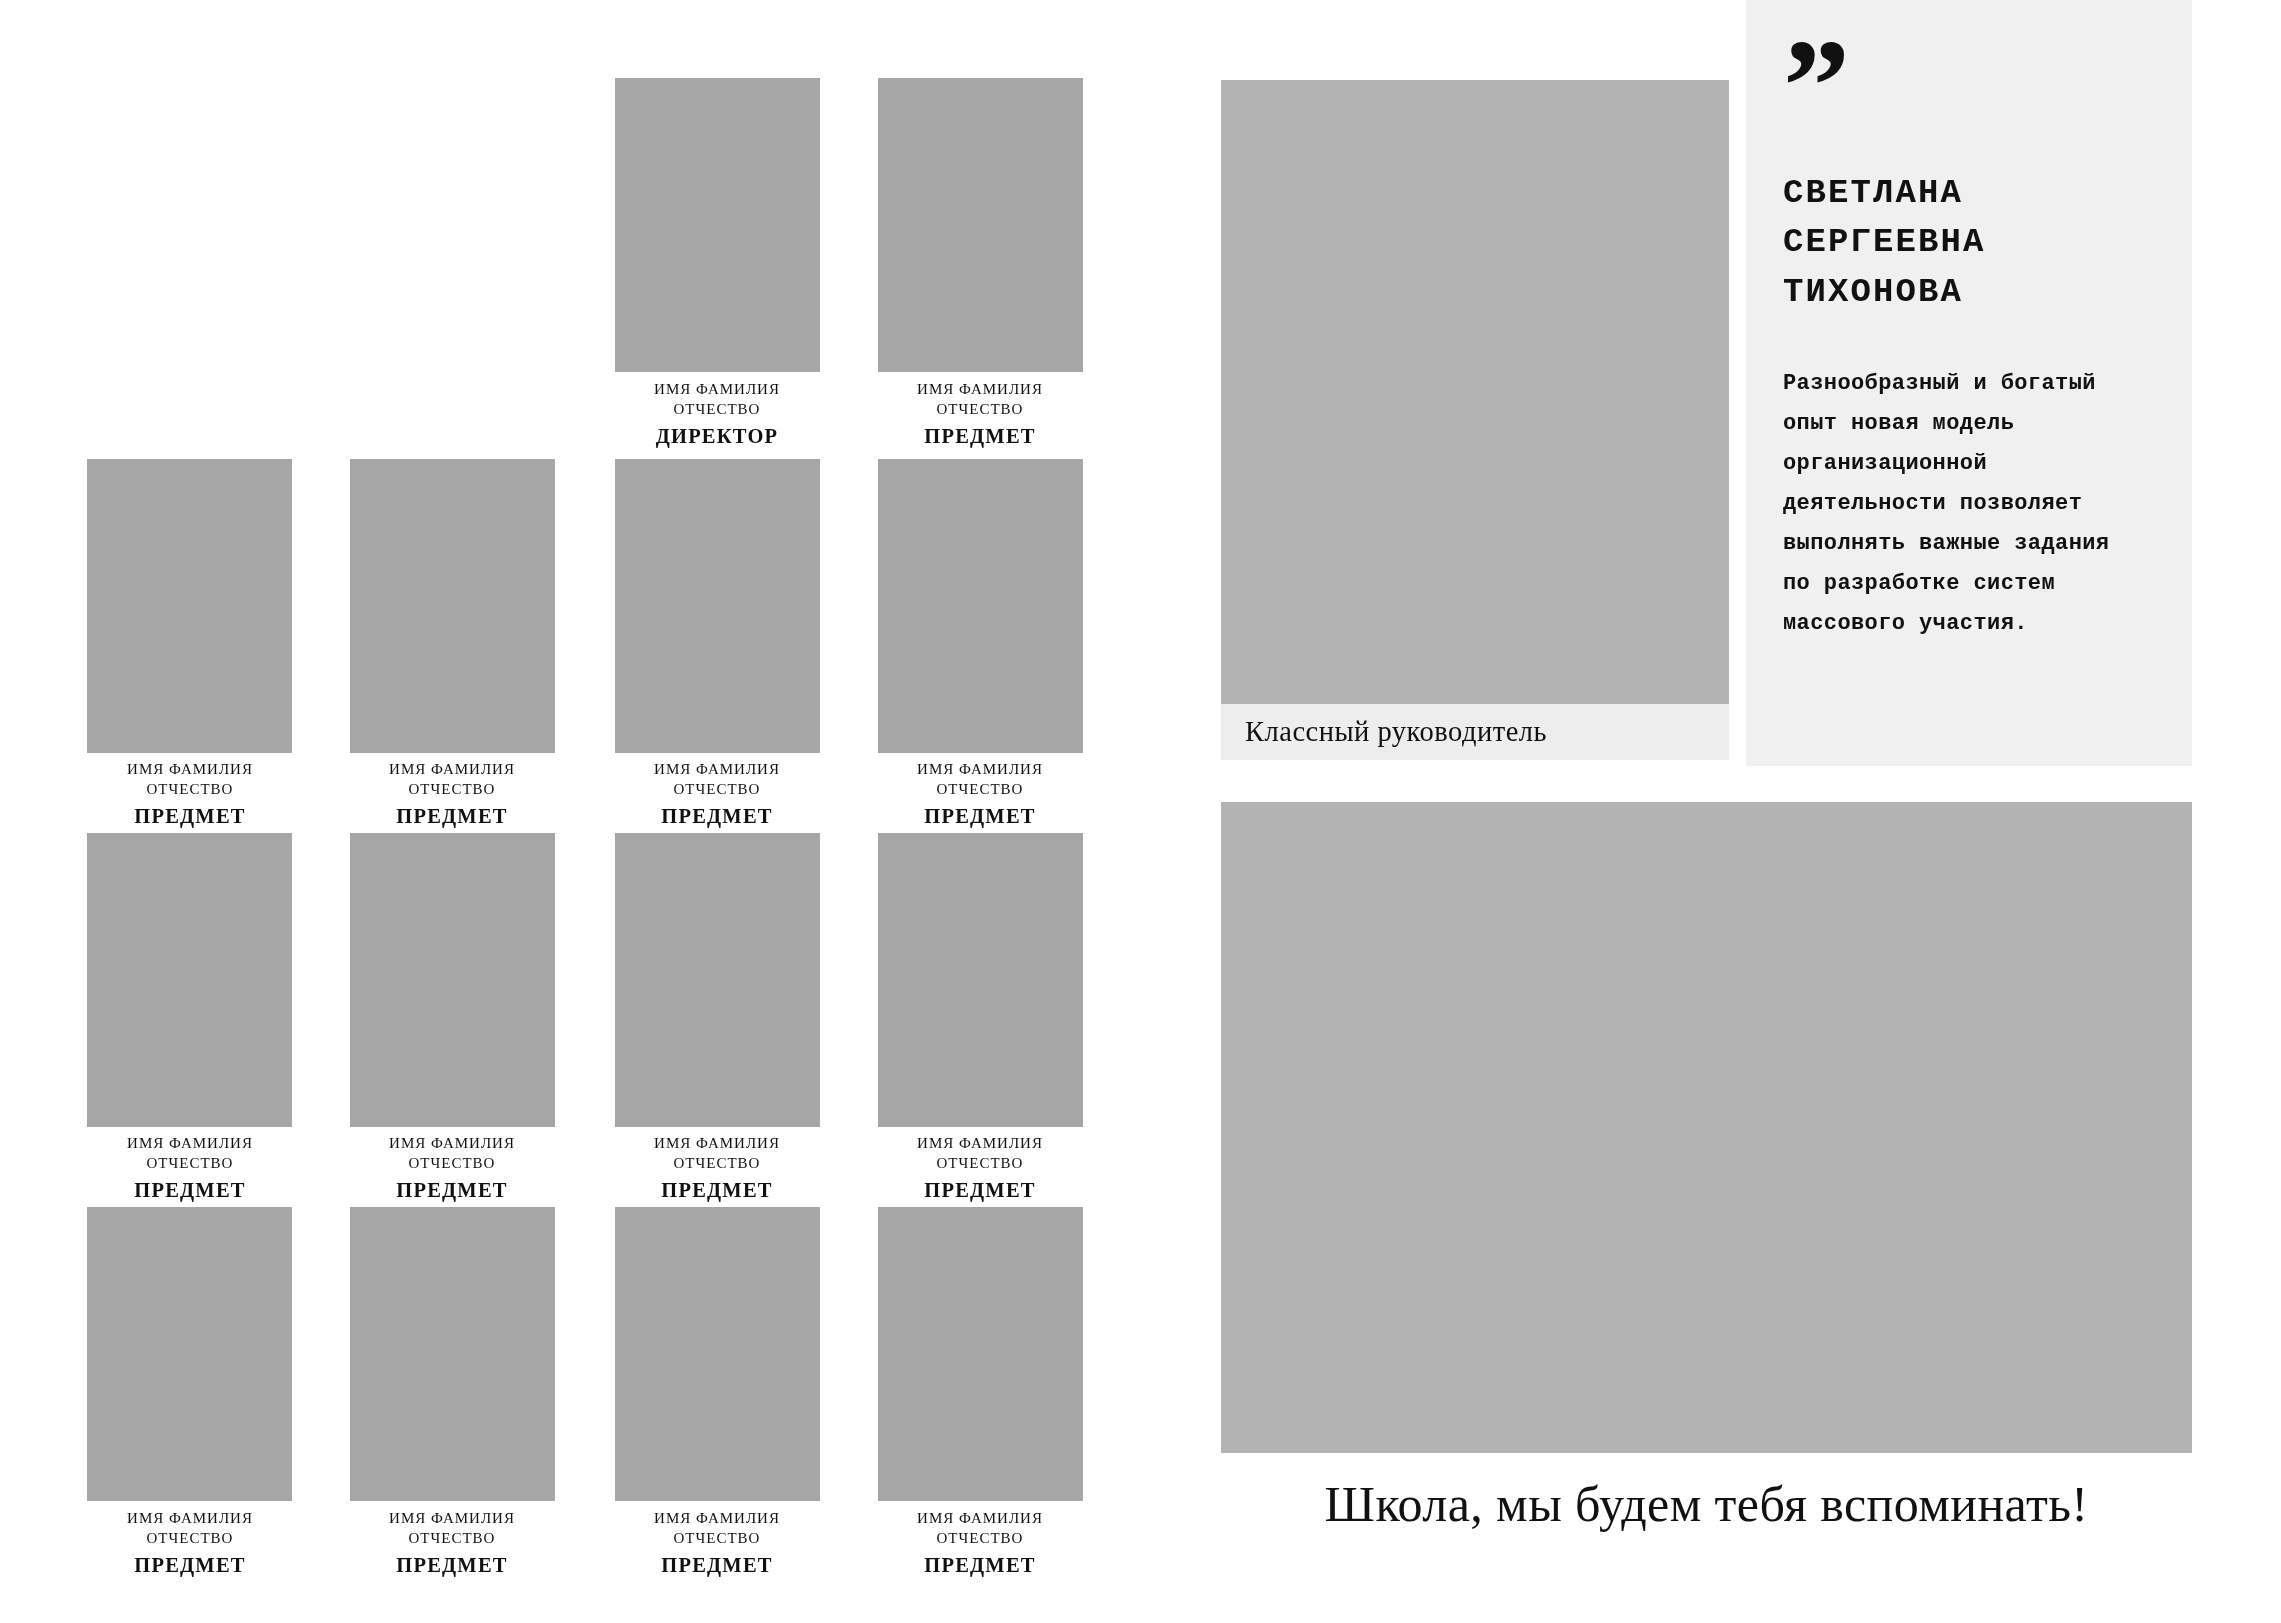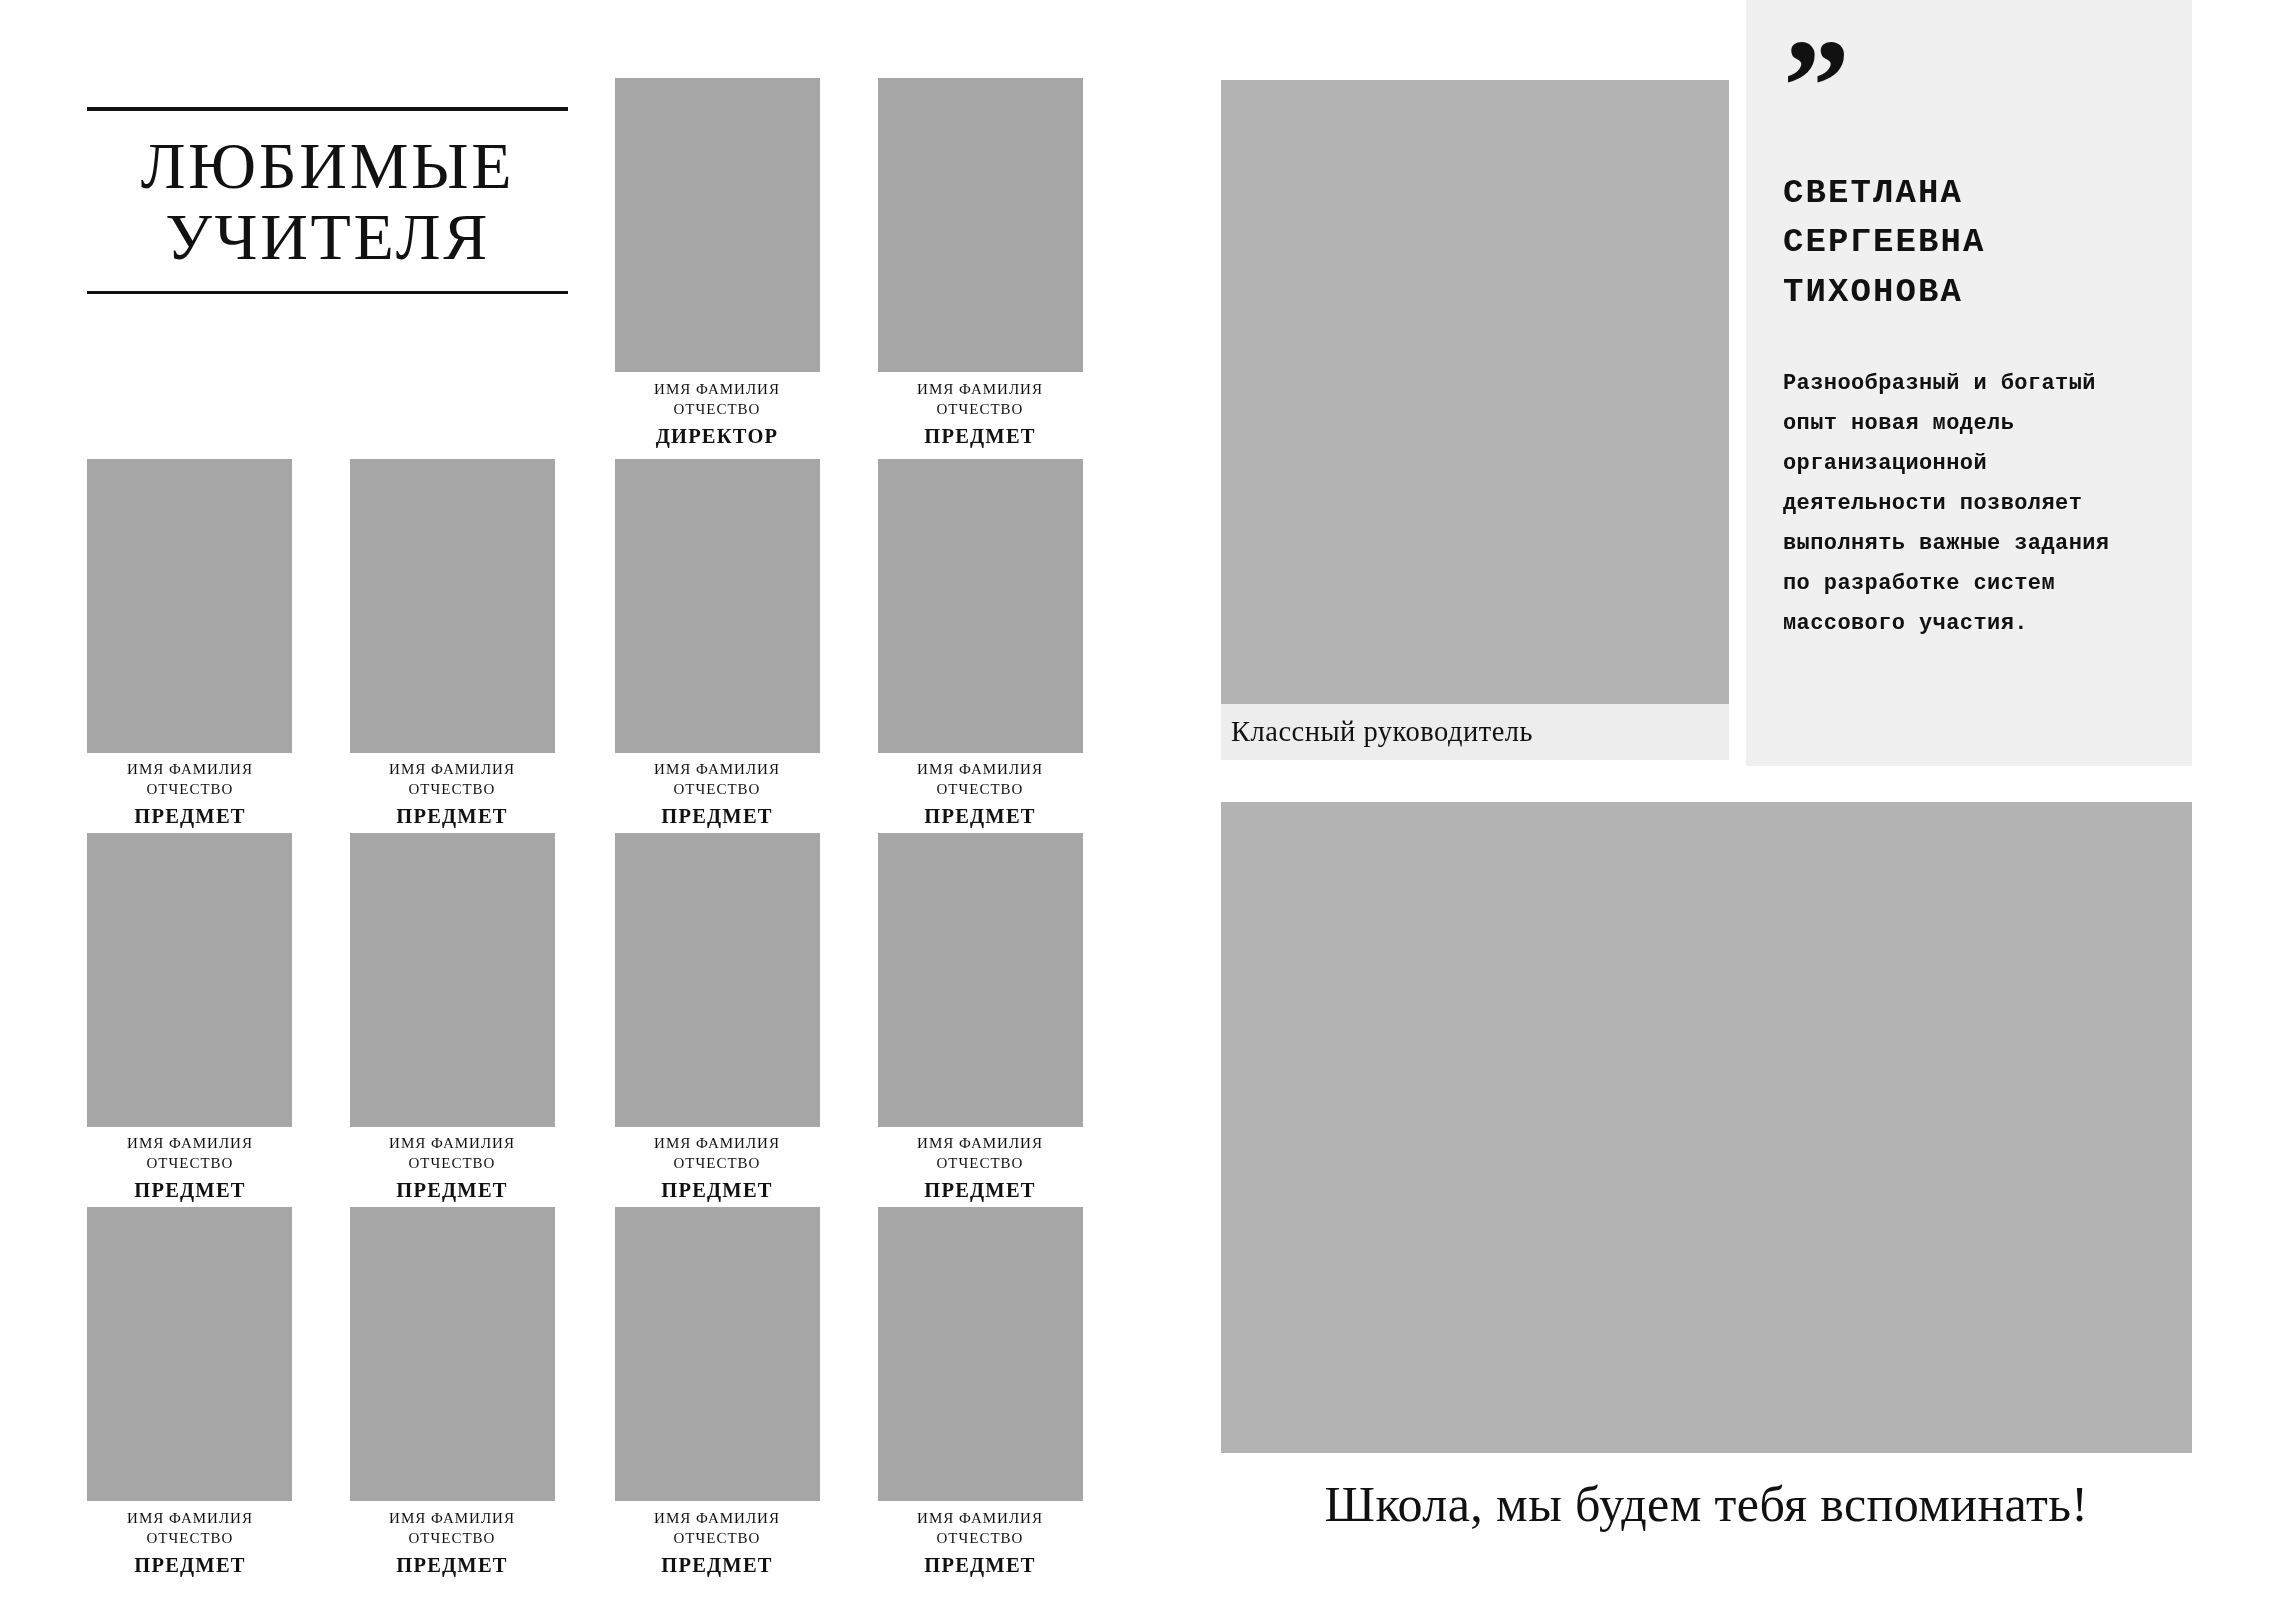--- a/index.html
+++ b/index.html
@@ -133,21 +133,21 @@
   }
   .main-photo-label {
     position: absolute;
     left: 27px;
     top: 704px;
     width: 508px;
     height: 56px;
     background: #ededed;
     display: flex;
     align-items: center;
-    padding-left: 10px;
+    padding-left: 24px;
     box-sizing: border-box;
     font-family: "Liberation Serif", serif;
     font-size: 28.5px;
     letter-spacing: 0.5px;
   }
 
   .wide-photo {
     position: absolute;
     left: 27px;
     top: 802px;
@@ -166,28 +166,20 @@
     letter-spacing: 0.4px;
   }
 </style>
 </head>
 <body>
 
 <div class="page">
 
   <div class="left">
 
-    <div class="title-block">
-      <div class="title-rule"></div>
-      <div class="title-text">
-        <div>ЛЮБИМЫЕ</div>
-        <div>УЧИТЕЛЯ</div>
-      </div>
-      <div class="title-rule"></div>
-    </div>
 
     <div class="photo" style="position:absolute;left:615px;top:78px;width:205px;height:294px;"></div>
     <div class="caption" style="position:absolute;left:588px;top:379px;width:258px;">
       <div class="nm">ИМЯ ФАМИЛИЯ</div>
       <div class="nm">ОТЧЕСТВО</div>
       <div class="subj">ДИРЕКТОР</div>
     </div>
 
     <div class="photo" style="position:absolute;left:878px;top:78px;width:205px;height:294px;"></div>
     <div class="caption" style="position:absolute;left:851px;top:379px;width:258px;">

